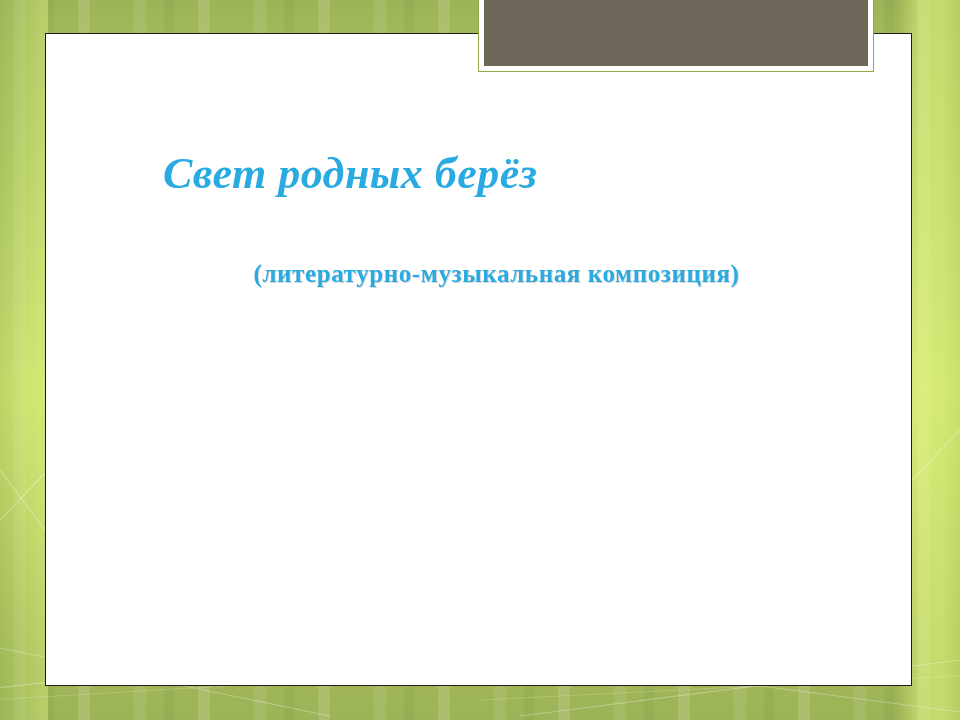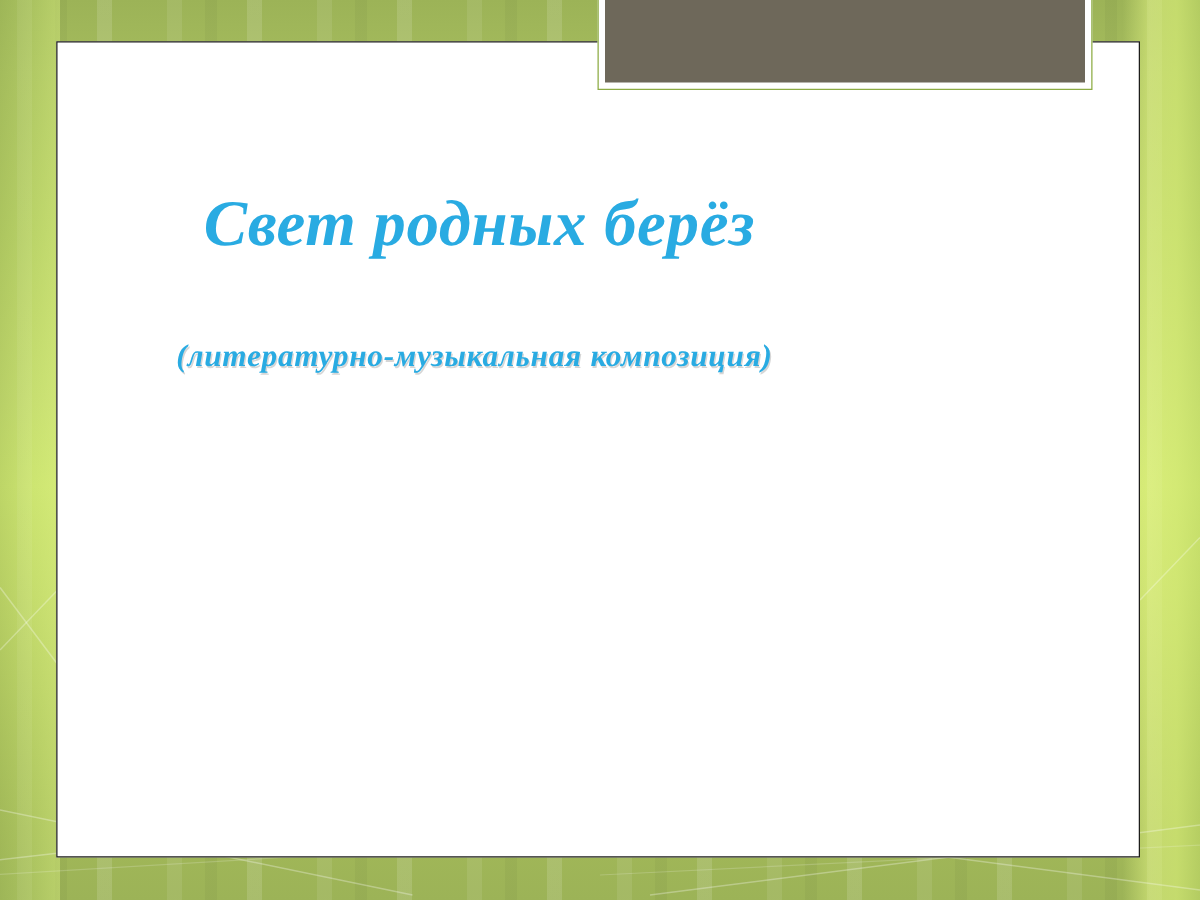--- a/index.html
+++ b/index.html
@@ -125,38 +125,38 @@
     box-sizing: border-box;
     padding: 110px 60px 0 70px;
   }
 
   .title {
     margin: 0;
     color: #29abe2;
     font-family: "Liberation Serif", "DejaVu Serif", serif;
     font-style: italic;
     font-weight: bold;
-    font-size: 52px;
+    font-size: 44px;
     line-height: 1.42;
     letter-spacing: 0.5px;
     text-align: left;
     padding-left: 48px;
     text-rendering: optimizeLegibility;
   }
 
   .subtitle {
     margin: 0;
     margin-top: 54px;
     color: #29abe2;
     font-family: "Liberation Serif", "DejaVu Serif", serif;
-    font-style: italic;
     font-weight: bold;
     font-size: 25px;
     line-height: 1.2;
     letter-spacing: 0.6px;
+    text-align: center;
     padding-left: 26px;
     text-shadow: 1px 1px 0 rgba(120,120,120,0.30);
   }
 </style>
 </head>
 <body>
 
 <div class="slide">
 
   <div class="bg-base"></div>

